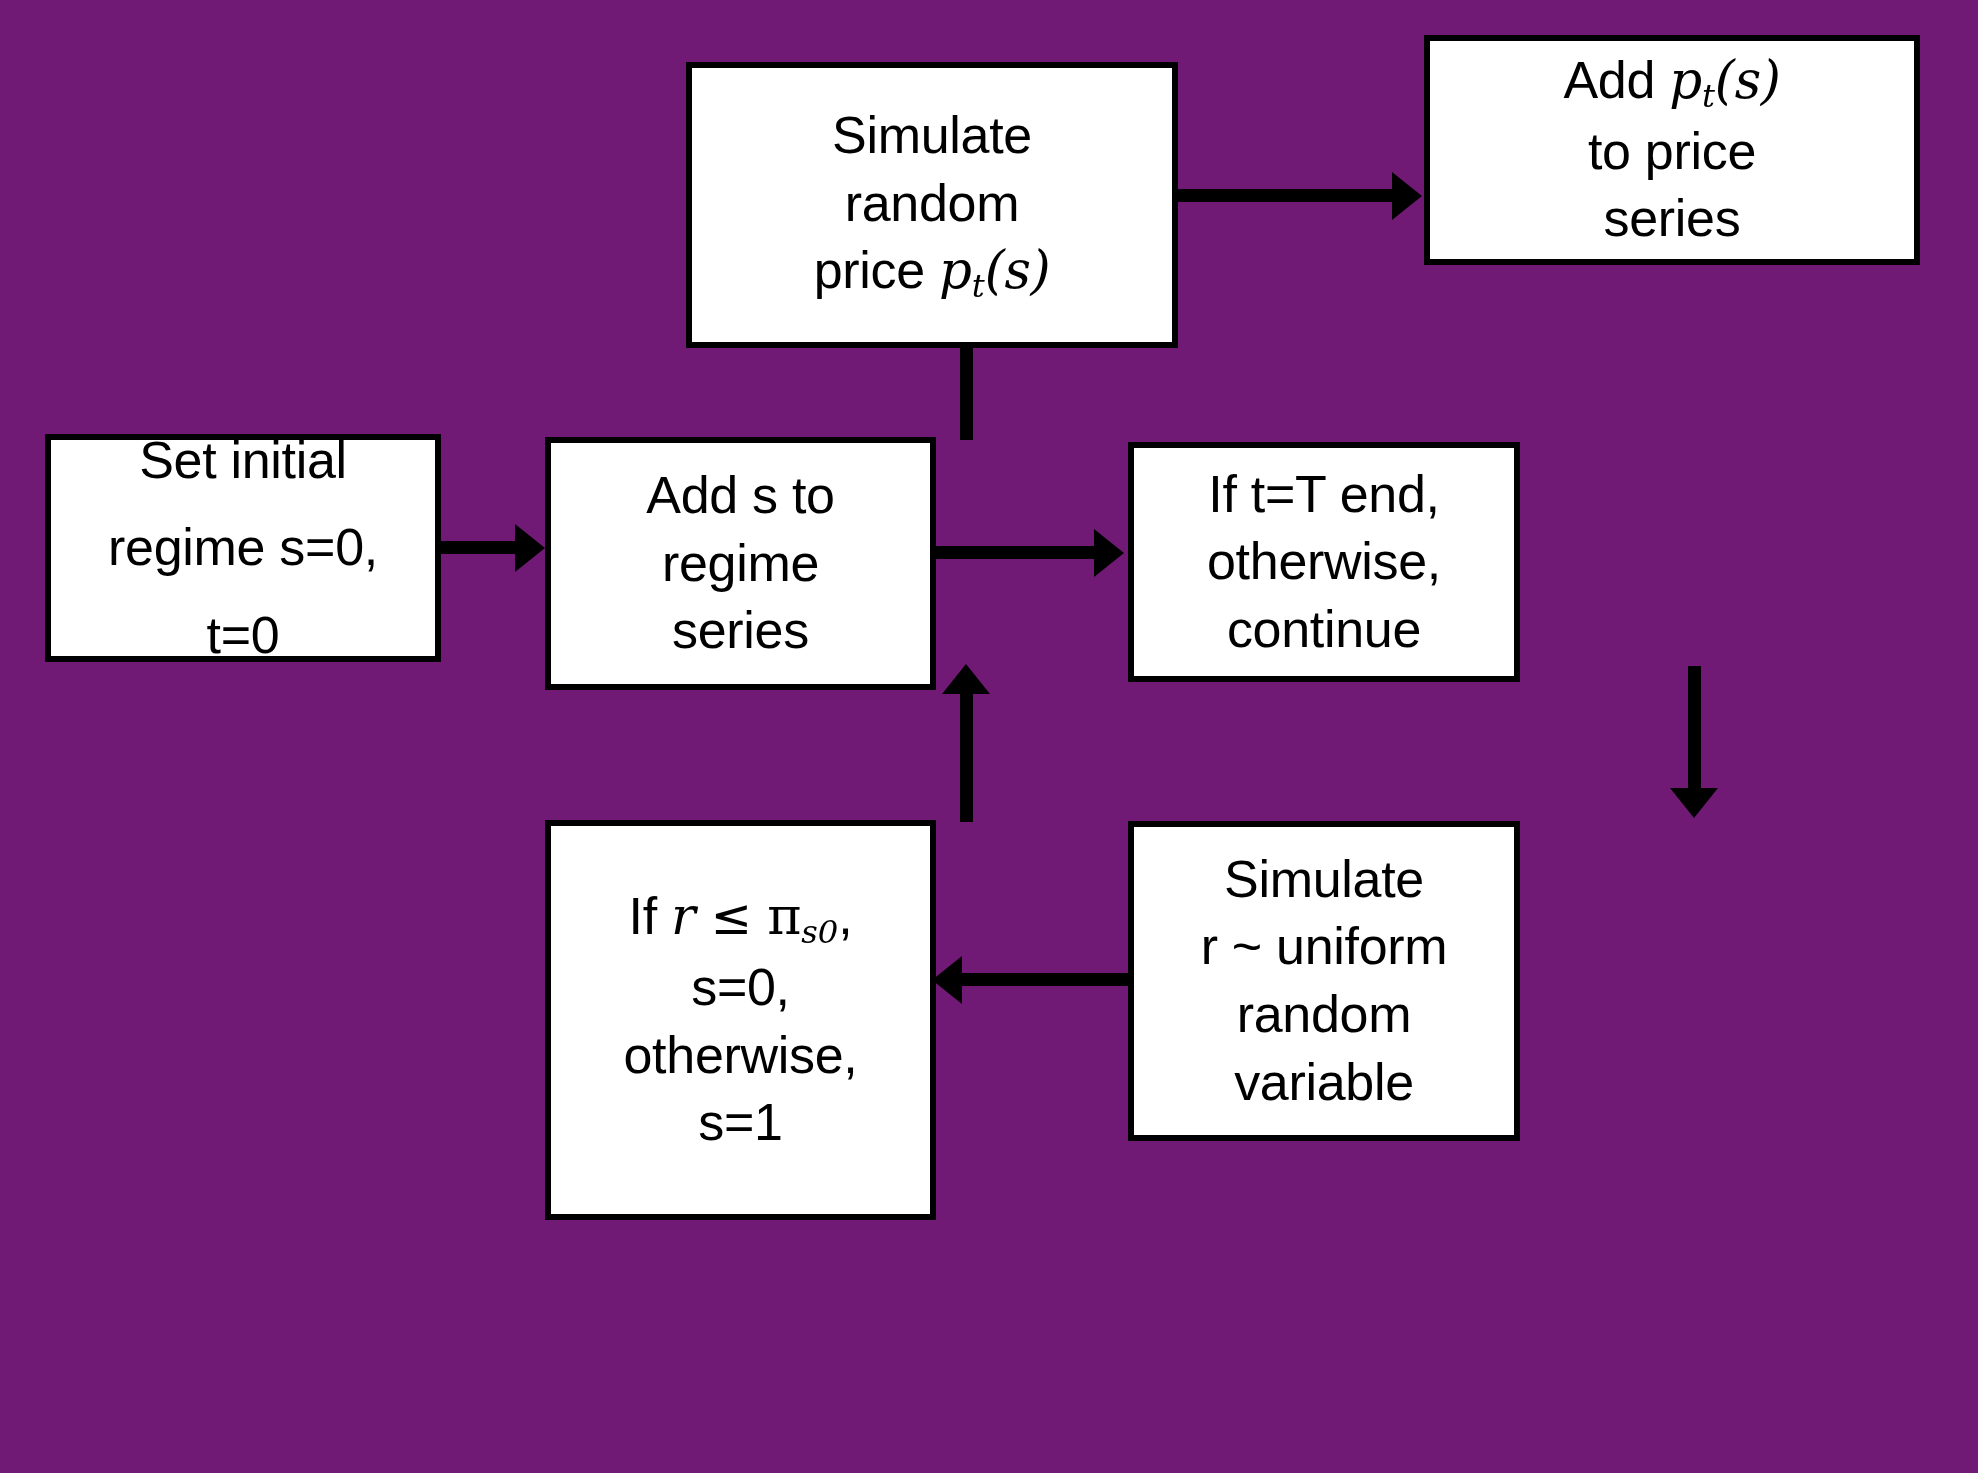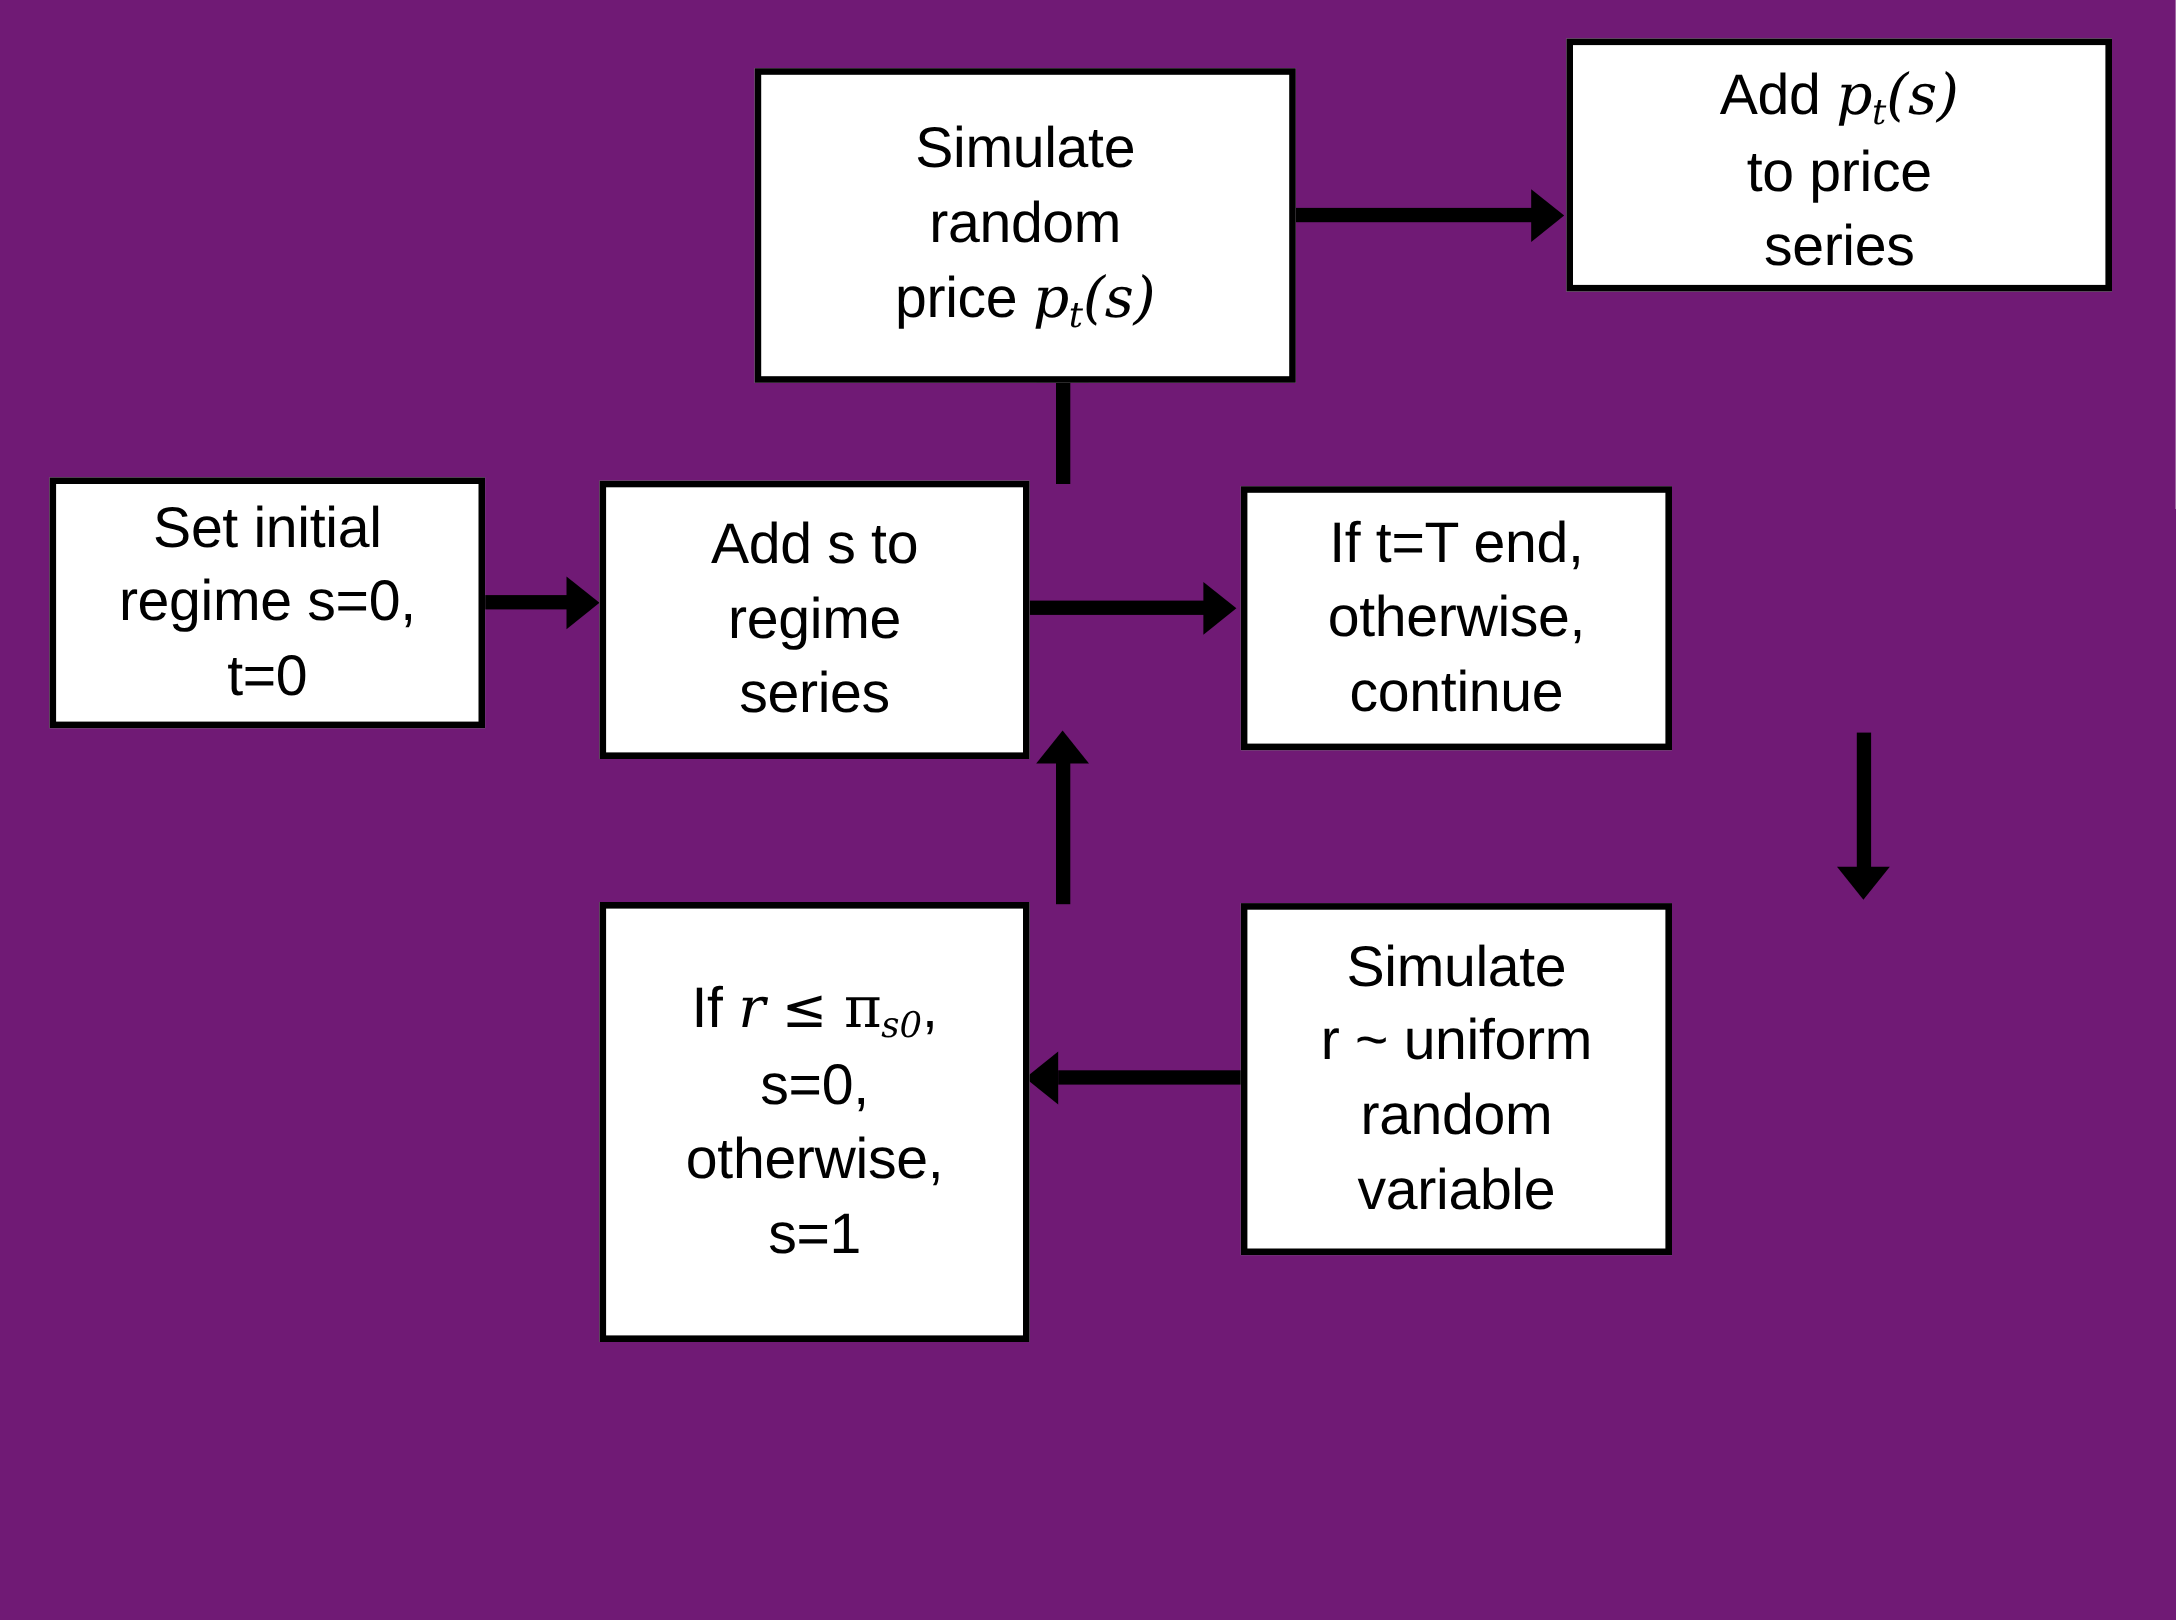--- a/index.html
+++ b/index.html
@@ -55,22 +55,22 @@
     letter-spacing: 0;
   }
   .le {
     font-family: "DejaVu Sans", sans-serif;
     font-style: normal;
     font-size: 0.95em;
   }
 
   
   #node-simulate-price   { left: 686px;  top: 62px;   width: 492px; height: 286px; }
-  #node-add-price-series { left: 1424px; top: 35px;   width: 496px; height: 230px; justify-content: flex-end; }
-  #node-set-initial      { left: 45px;   top: 434px;  width: 396px; height: 228px; }
+  #node-add-price-series { left: 1424px; top: 35px;   width: 496px; height: 230px; }
+  #node-set-initial      { left: 45px;   top: 434px;  width: 396px; height: 228px; gap: 20px; }
   #node-add-regime       { left: 545px;  top: 437px;  width: 391px; height: 253px; }
   #node-check-t          { left: 1128px; top: 442px;  width: 392px; height: 240px; }
   #node-regime-rule      { left: 545px;  top: 820px;  width: 391px; height: 400px; }
   #node-simulate-r       { left: 1128px; top: 821px;  width: 392px; height: 320px; }
 
   
   .edge { position: absolute; z-index: 2; }
   .line-h { background: #000000; height: 13px; }
   .line-v { background: #000000; width: 13px; }
   .arrow-r {

